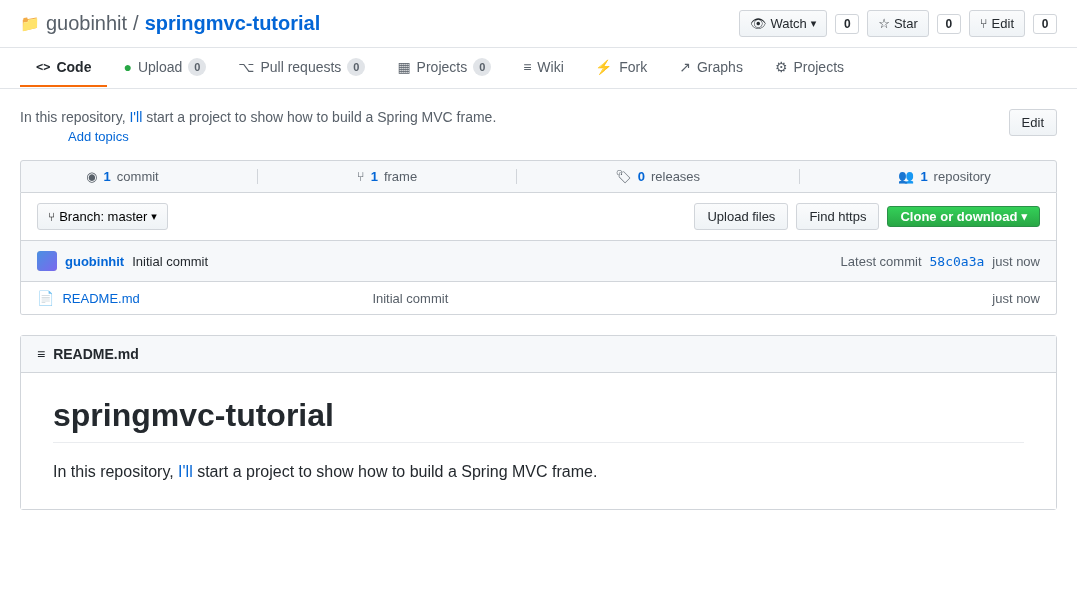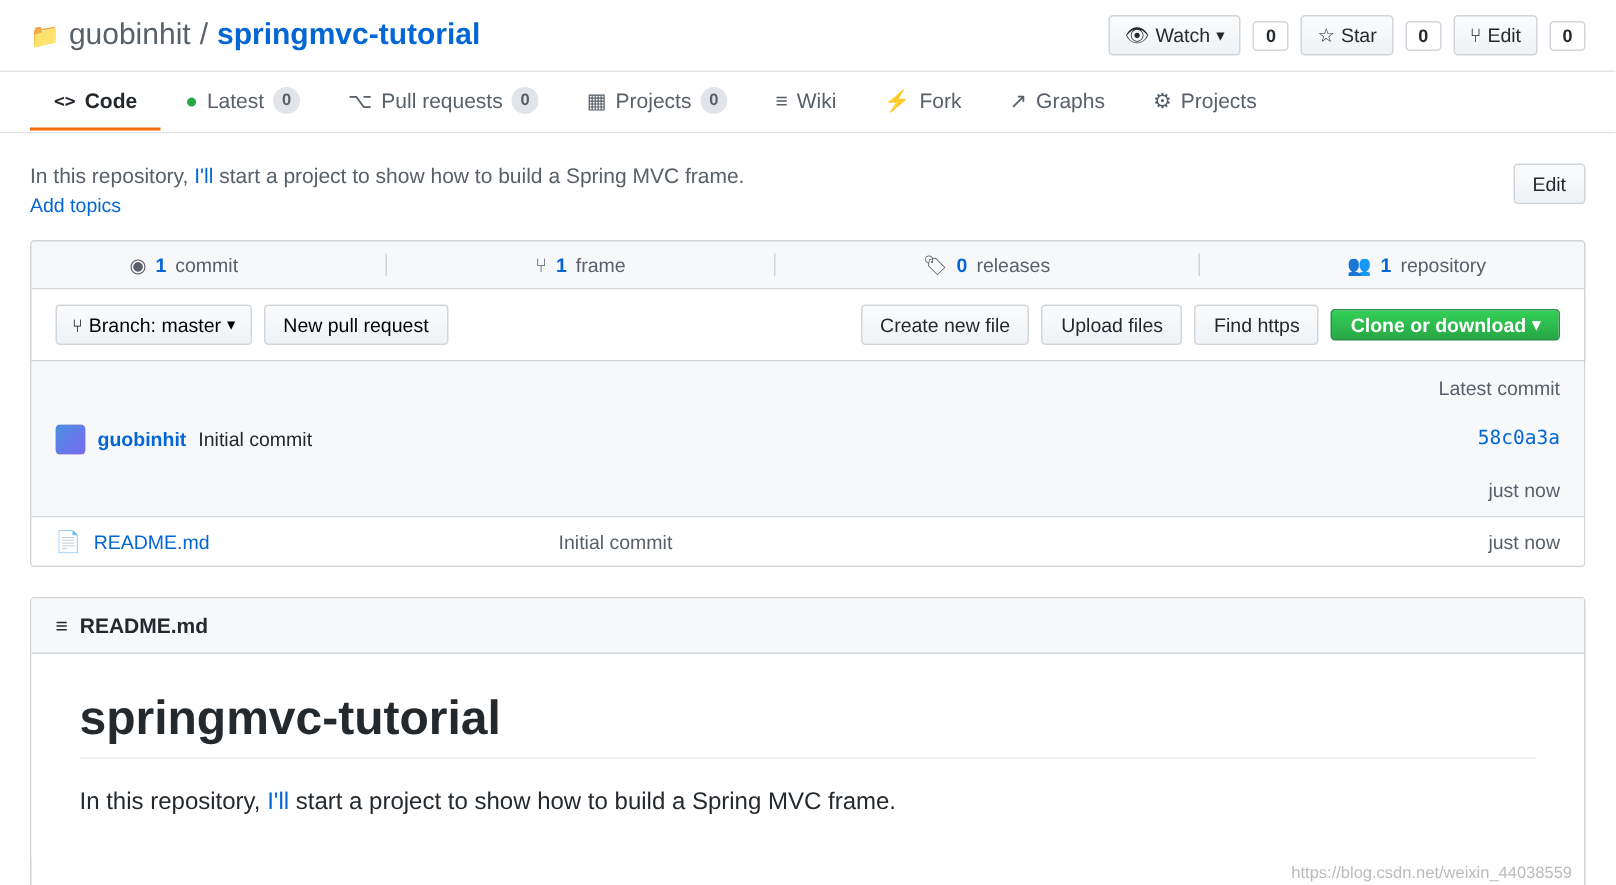--- a/index.html
+++ b/index.html
@@ -113,20 +113,21 @@
       cursor: pointer;
       color: #24292e;
     }
     .add-topics {
       color: #0366d6;
       font-size: 12px;
       cursor: pointer;
       text-decoration: none;
       display: block;
       margin-top: 4px;
+      margin-left: 48px;
     }
 
     
     .stats-bar {
       display: flex;
       border: 1px solid #d1d5da;
       border-radius: 3px 3px 0 0;
       background: #f6f8fa;
       padding: 8px 16px;
       justify-content: space-around;
@@ -235,25 +236,24 @@
       color: #fff;
     }
     .avatar-img {
       width: 20px;
       height: 20px;
       background: linear-gradient(135deg, #4a90e2, #7b68ee);
       border-radius: 3px;
     }
     .commit-right {
       display: flex;
-      align-items: flex-end;
-      gap: 19px;
+      align-items: flex-start;
+      gap: 8px;
       font-size: 13px;
       color: #586069;
-      flex-direction: column;
     }
 
     
     .file-row {
       display: flex;
       align-items: center;
       padding: 8px 16px;
       border-bottom: 1px solid #e1e4e8;
       background: #fff;
     }
@@ -336,21 +336,21 @@
   </div>
 </div>
 
 <div class="repo-nav">
   <a class="nav-tab active">
     <span style="font-family:monospace; font-size:12px;">&lt;&gt;</span>
     <span>Code</span>
   </a>
   <a class="nav-tab">
     <span style="color:#28a745;">●</span>
-    <span>Latest</span>
+    <span>Upload</span>
     <span class="nav-badge">0</span>
   </a>
   <a class="nav-tab">
     <span>⌥</span>
     <span>Pull requests</span>
     <span class="nav-badge">0</span>
   </a>
   <a class="nav-tab">
     <span>▦</span>
     <span>Projects</span>
@@ -413,24 +413,22 @@
     </div>
   </div>
 
   <div class="file-toolbar">
     <div class="toolbar-left">
       <button class="branch-btn">
         <span style="font-size:12px;">⑂</span>
         <span>Branch: master</span>
         <span class="chevron">▾</span>
       </button>
-      <button class="new-pull-btn">New pull request</button>
     </div>
     <div class="toolbar-right">
-      <button class="btn-default">Create new file</button>
       <button class="btn-default">Upload files</button>
       <button class="btn-default">Find https</button>
       <button class="btn-green">
         <span>Clone or download</span>
         <span class="chevron">▾</span>
       </button>
     </div>
   </div>
 
   <div class="file-table">
@@ -462,16 +460,15 @@
     <div class="readme-header">
       <span>≡</span>
       <span>README.md</span>
     </div>
     <div class="readme-body">
       <h1 class="readme-title">springmvc-tutorial</h1>
       <p class="readme-desc">
         <span>In this repository, </span><a href="#" style="color:#0366d6;">I'll</a><span> start a project to show how to build a Spring MVC frame.</span>
       </p>
     </div>
-    <div class="watermark">https://blog.csdn.net/weixin_44038559</div>
   </div>
 
 </div>
 
 </body></html>

